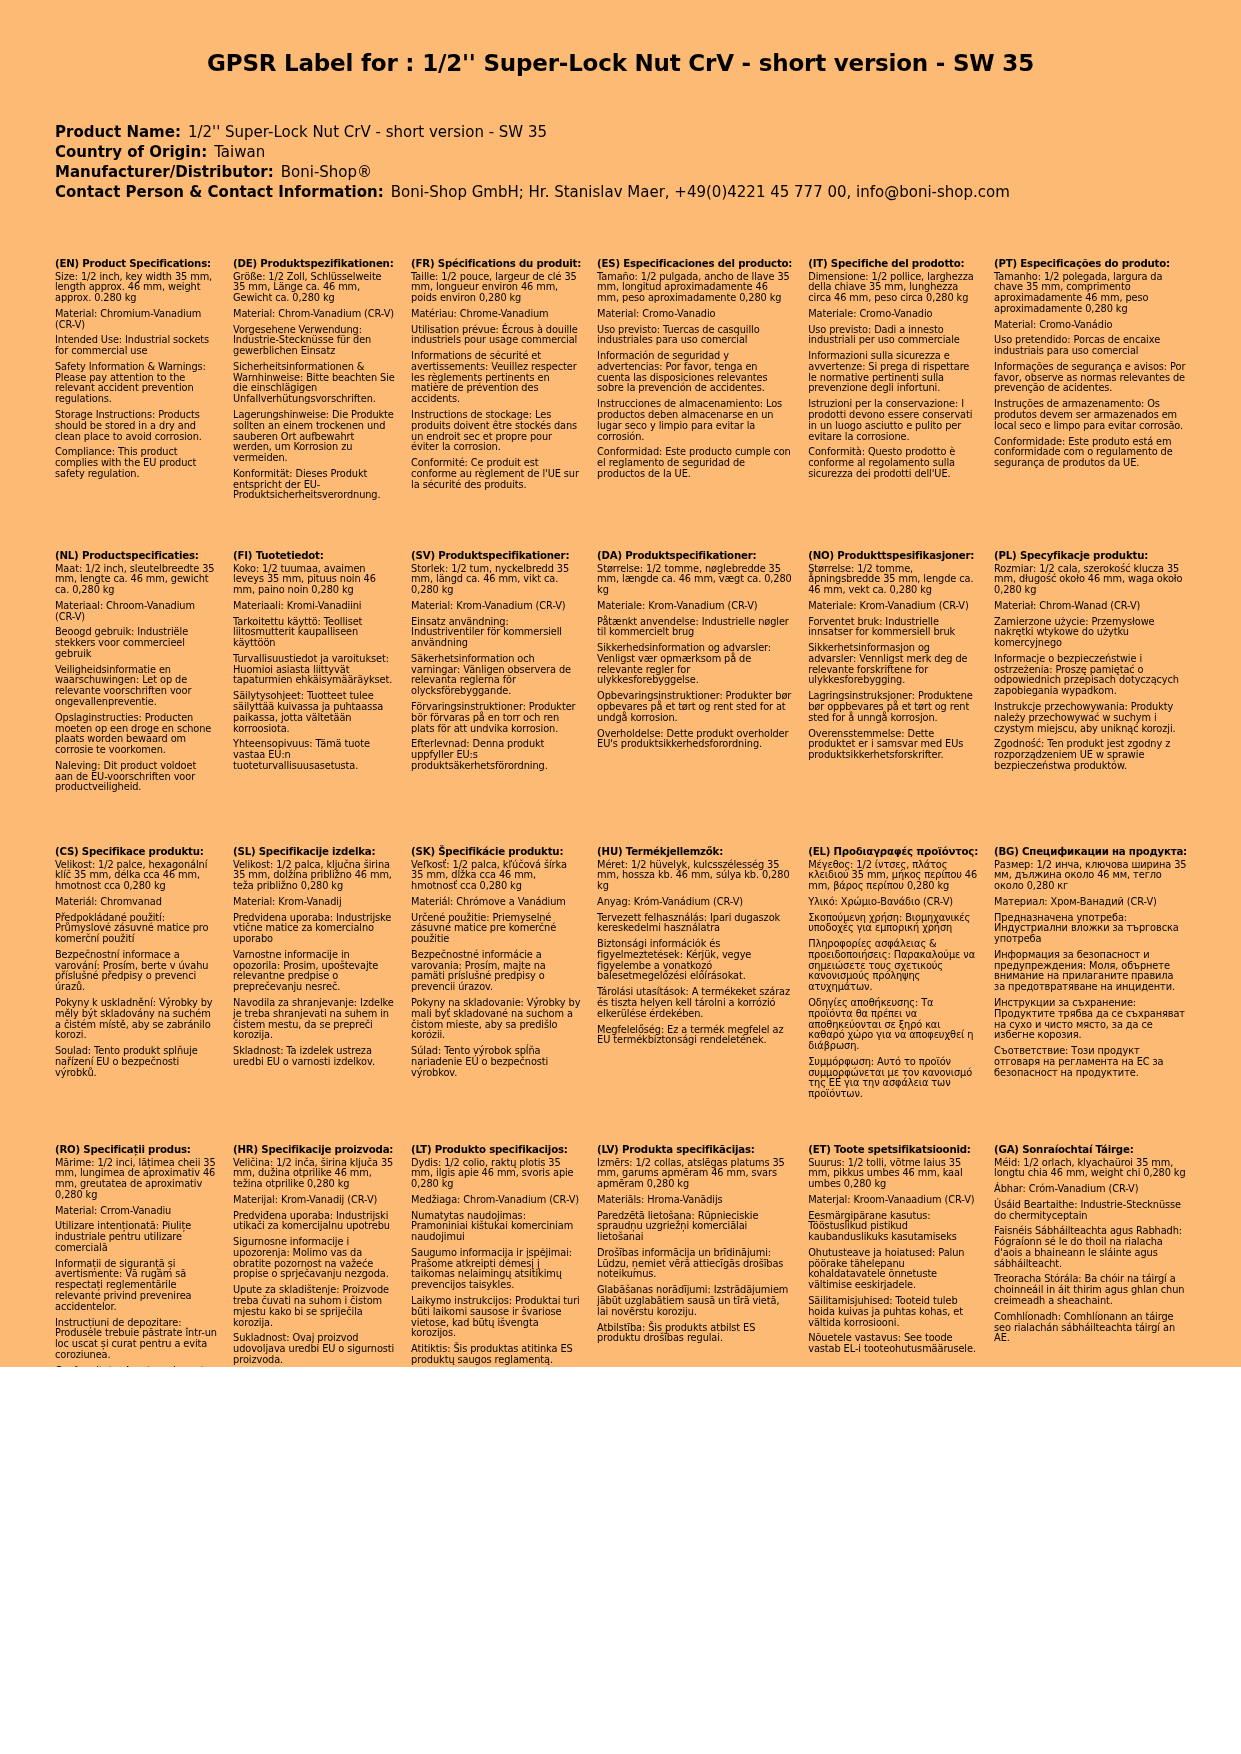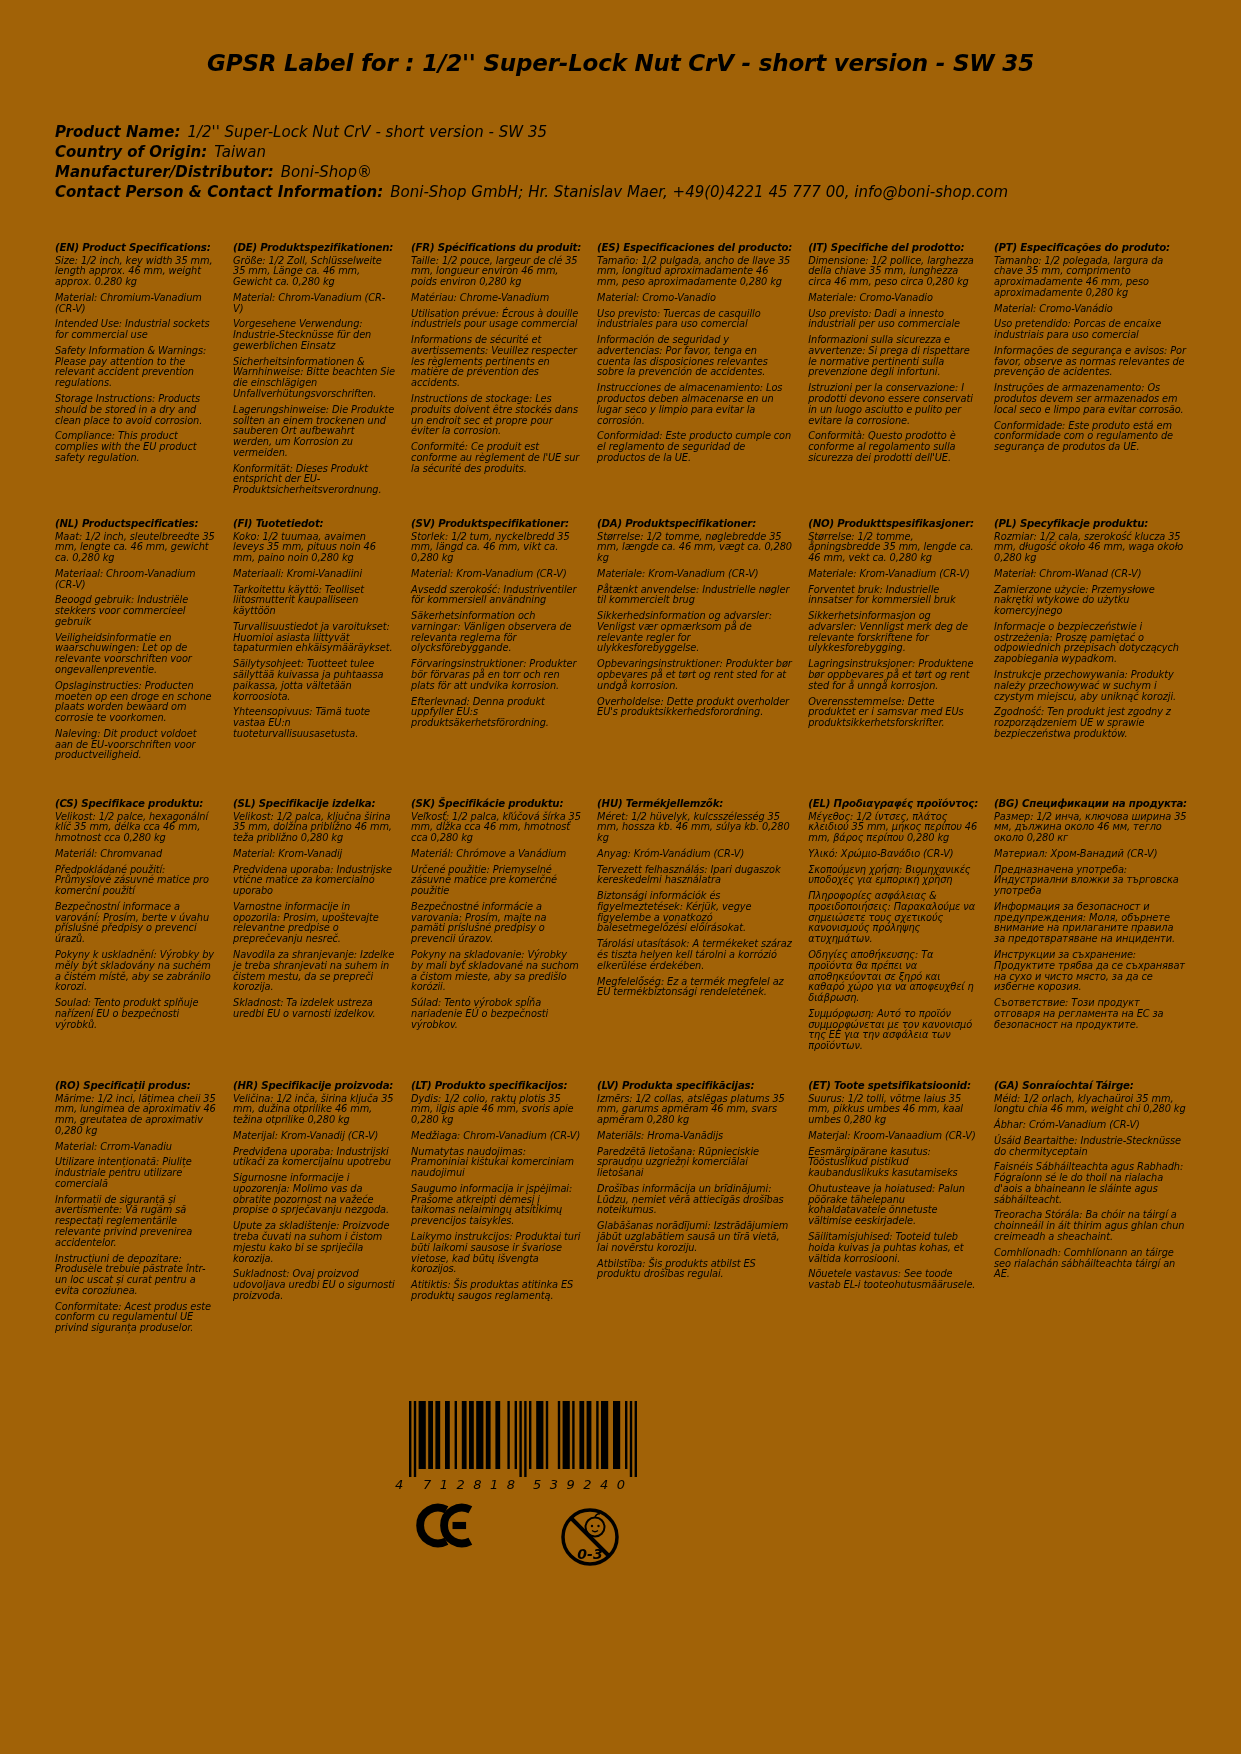--- a/index.html
+++ b/index.html
@@ -1,22 +1,22 @@
 <!DOCTYPE html>
 <html><head>
 <meta charset="utf-8">
 <style>
   html,body { margin:0; padding:0; background:#fff; color:#000;
     font-family:"DejaVu Sans","Liberation Sans",sans-serif; }
-  .page { width:1241px; height:1754px; position:relative; box-sizing:border-box; overflow:hidden; background:#a16207;font-style:italic; }
+  .page { width:1241px; height:1367px; position:relative; box-sizing:border-box; overflow:hidden; background:#fdba74; }
   .title { padding-top:50px; text-align:center; font-size:23px; font-weight:bold; letter-spacing:-0.2px; }
   .product-info { margin:46px 55px 0 55px; font-size:15px; line-height:1.34; }
   .pi-label { font-weight:bold; margin-right:7px; }
   .grid { margin:40px 48px 0 55px; display:grid; grid-template-columns:repeat(6,1fr); column-gap:10px; }
-  .cell { font-size:9.8px; line-height:1.1; padding-right:6px; box-sizing:border-box; letter-spacing:-0.1px; }
+  .cell { font-size:9.8px; line-height:1.1; padding-right:6px; box-sizing:border-box; letter-spacing:-0.1px;margin-top:16px; }
   .r1 { min-height:276px; } .r2 { min-height:280px; } .r3 { min-height:282px; } .r4 { min-height:297px; }
   .bh { font-weight:bold; font-size:10.2px; white-space:nowrap; margin-bottom:2px; letter-spacing:-0.2px; }
   .bp { margin-bottom:5px; }
   .bottom { margin-left:393px; margin-top:24px; width:300px; }
   .barcode svg { display:block; }
   .symbols { display:flex; align-items:flex-start; gap:84px; margin-top:12px; margin-left:16px; }
 </style>
 </head>
 <body>
 
@@ -101,21 +101,21 @@
         <div class="bp">Materiaali: Kromi-Vanadiini</div>
         <div class="bp">Tarkoitettu käyttö: Teolliset liitosmutterit kaupalliseen käyttöön</div>
         <div class="bp">Turvallisuustiedot ja varoitukset: Huomioi asiasta liittyvät tapaturmien ehkäisymääräykset.</div>
         <div class="bp">Säilytysohjeet: Tuotteet tulee säilyttää kuivassa ja puhtaassa paikassa, jotta vältetään korroosiota.</div>
         <div class="bp">Yhteensopivuus: Tämä tuote vastaa EU:n tuoteturvallisuusasetusta.</div>
       </div>
       <div class="cell r2">
         <div class="bh">(SV) Produktspecifikationer:</div>
         <div class="bp">Storlek: 1/2 tum, nyckelbredd 35 mm, längd ca. 46 mm, vikt ca. 0,280 kg</div>
         <div class="bp">Material: Krom-Vanadium (CR-V)</div>
-        <div class="bp">Avsedd szerokość: Industriventiler för kommersiell användning</div>
+        <div class="bp">Einsatz användning: Industriventiler för kommersiell användning</div>
         <div class="bp">Säkerhetsinformation och varningar: Vänligen observera de relevanta reglerna för olycksförebyggande.</div>
         <div class="bp">Förvaringsinstruktioner: Produkter bör förvaras på en torr och ren plats för att undvika korrosion.</div>
         <div class="bp">Efterlevnad: Denna produkt uppfyller EU:s produktsäkerhetsförordning.</div>
       </div>
       <div class="cell r2">
         <div class="bh">(DA) Produktspecifikationer:</div>
         <div class="bp">Størrelse: 1/2 tomme, nøglebredde 35 mm, længde ca. 46 mm, vægt ca. 0,280 kg</div>
         <div class="bp">Materiale: Krom-Vanadium (CR-V)</div>
         <div class="bp">Påtænkt anvendelse: Industrielle nøgler til kommercielt brug</div>
         <div class="bp">Sikkerhedsinformation og advarsler: Venligst vær opmærksom på de relevante regler for ulykkesforebyggelse.</div>

